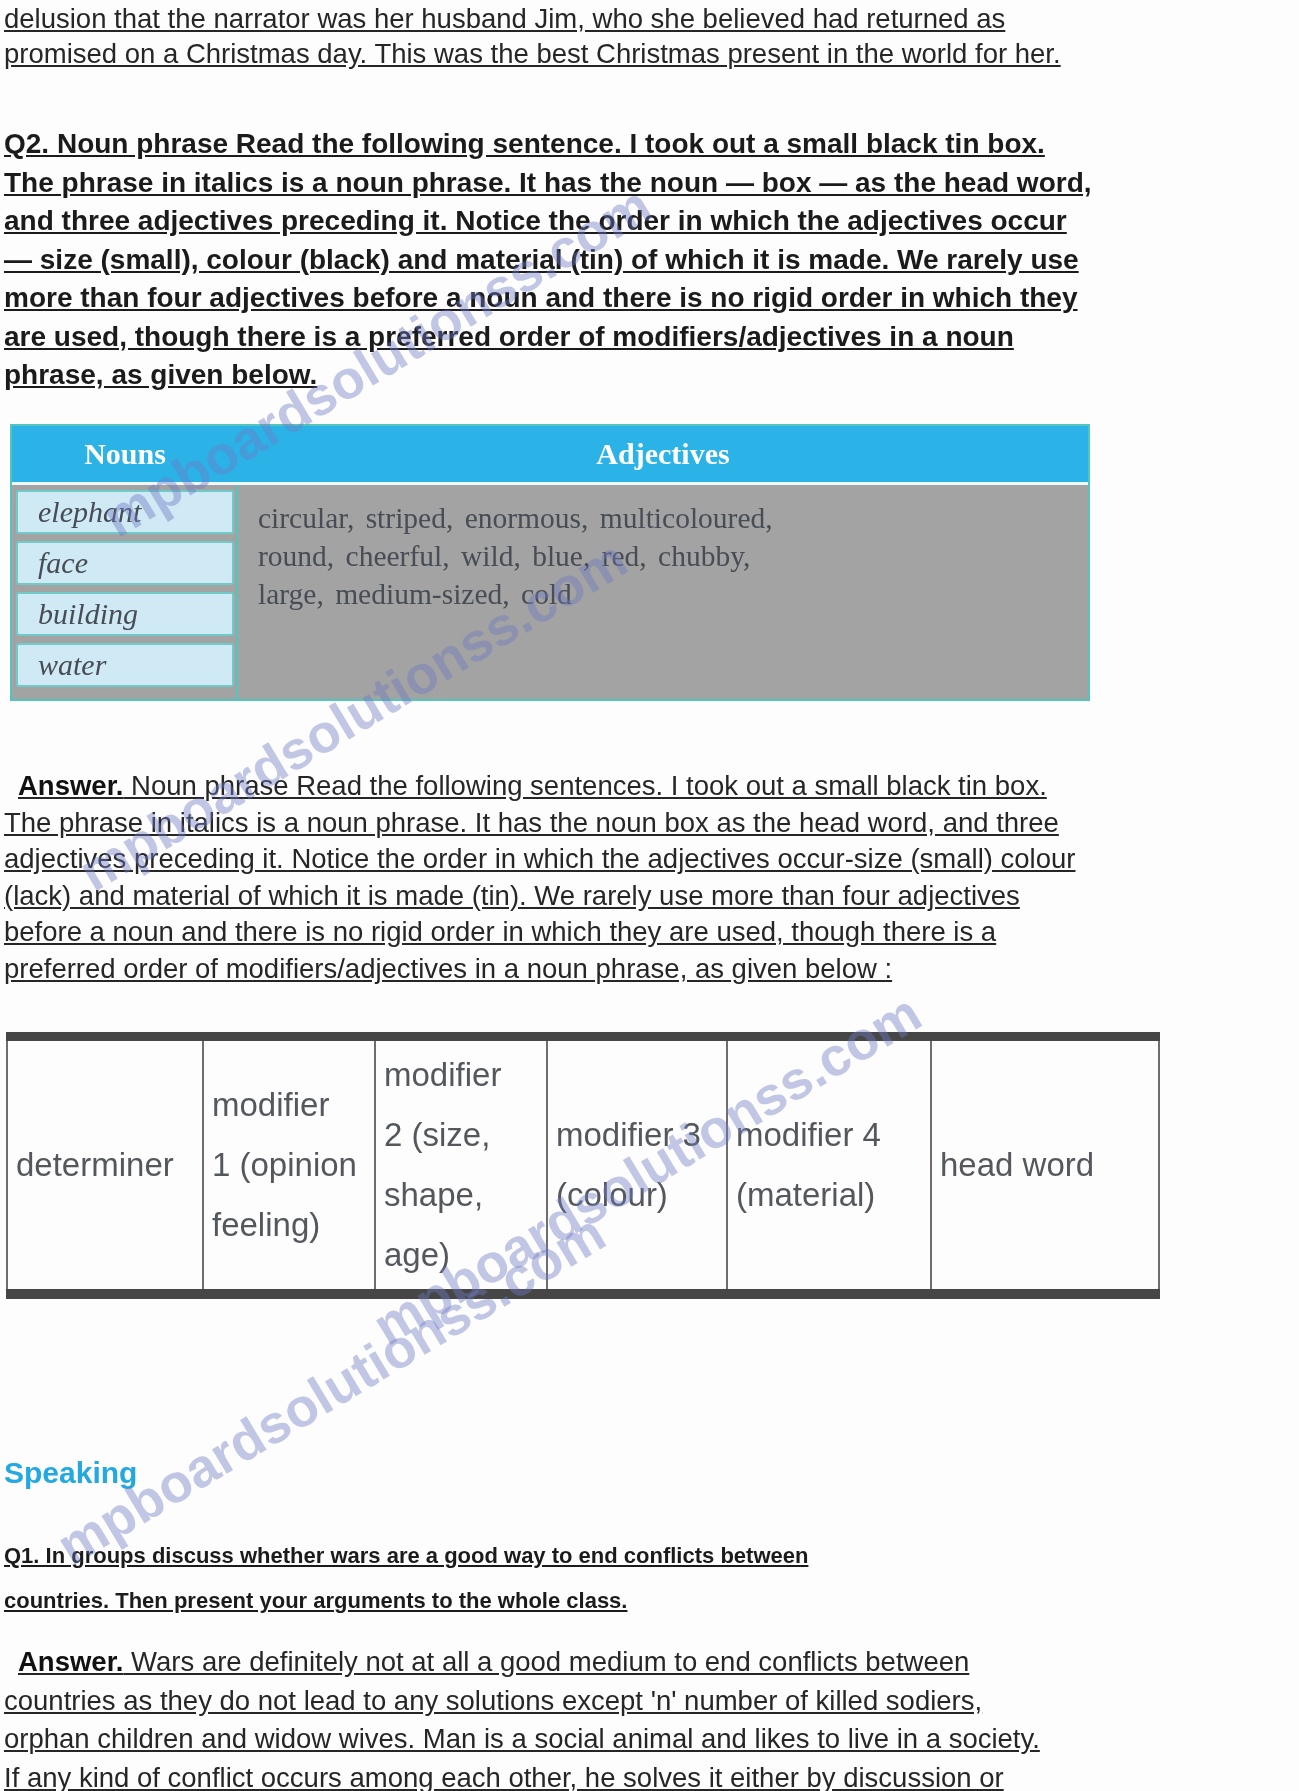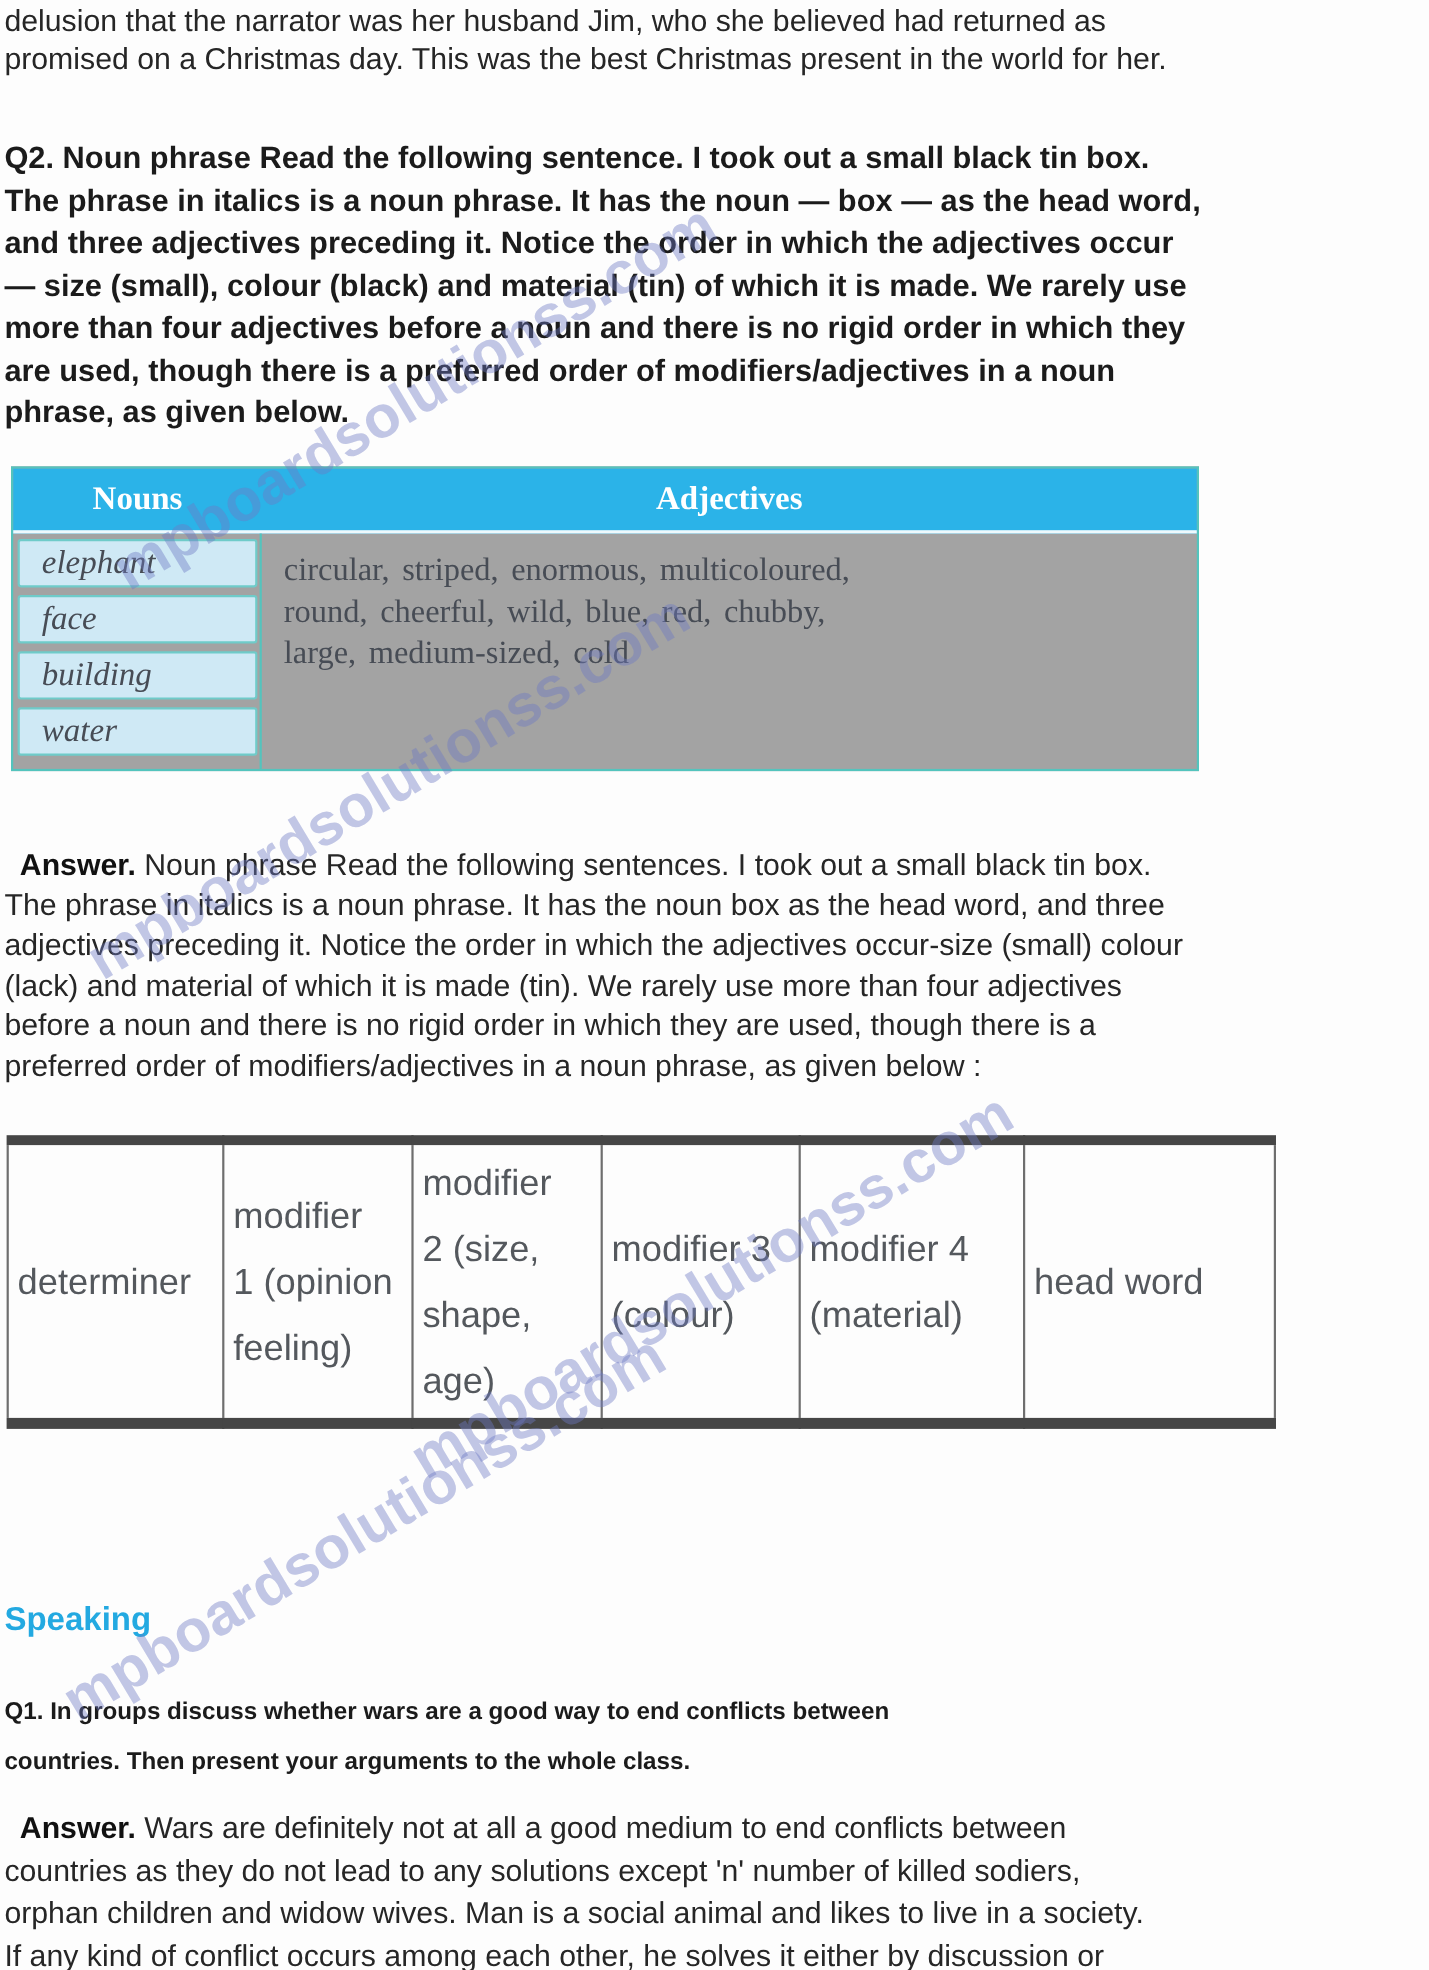--- a/index.html
+++ b/index.html
@@ -1,18 +1,18 @@
 <!DOCTYPE html>
 <html><head>
 <meta charset="utf-8">
 <style>
   html,body{margin:0;padding:0;background:#ffffff;}
   .page{position:relative;width:1299px;height:1791px;background:#fdfdfd;overflow:hidden;
         font-family:"Liberation Sans",sans-serif;}
-  .para{position:absolute;margin:0;white-space:pre-line;color:#262626;width:1290px;}
+  .para{position:absolute;margin:0;white-space:pre-line;color:#262626;width:1290px;text-decoration:underline;}
   .intro{left:4px;top:1px;font-size:27.5px;line-height:35px;}
   .q2{left:4px;top:125px;font-size:28px;line-height:38.5px;font-weight:bold;color:#1b1b1b;}
   .a1{left:4px;top:768px;font-size:27.5px;line-height:36.5px;}
   .q1{left:4px;top:1533px;font-size:22px;line-height:45px;font-weight:bold;color:#1b1b1b;}
   .a2{left:4px;top:1643px;font-size:27.5px;line-height:38.5px;}
   .para b{color:#111;margin-left:14px;}
 
   
   .t1{position:absolute;left:10px;top:424px;width:1080px;border:2px solid #54c4bd;background:#a3a3a3;box-sizing:border-box;}
   .t1-header{display:flex;background:#2bb3e8;height:56px;border-bottom:3px solid #eef9fd;}

